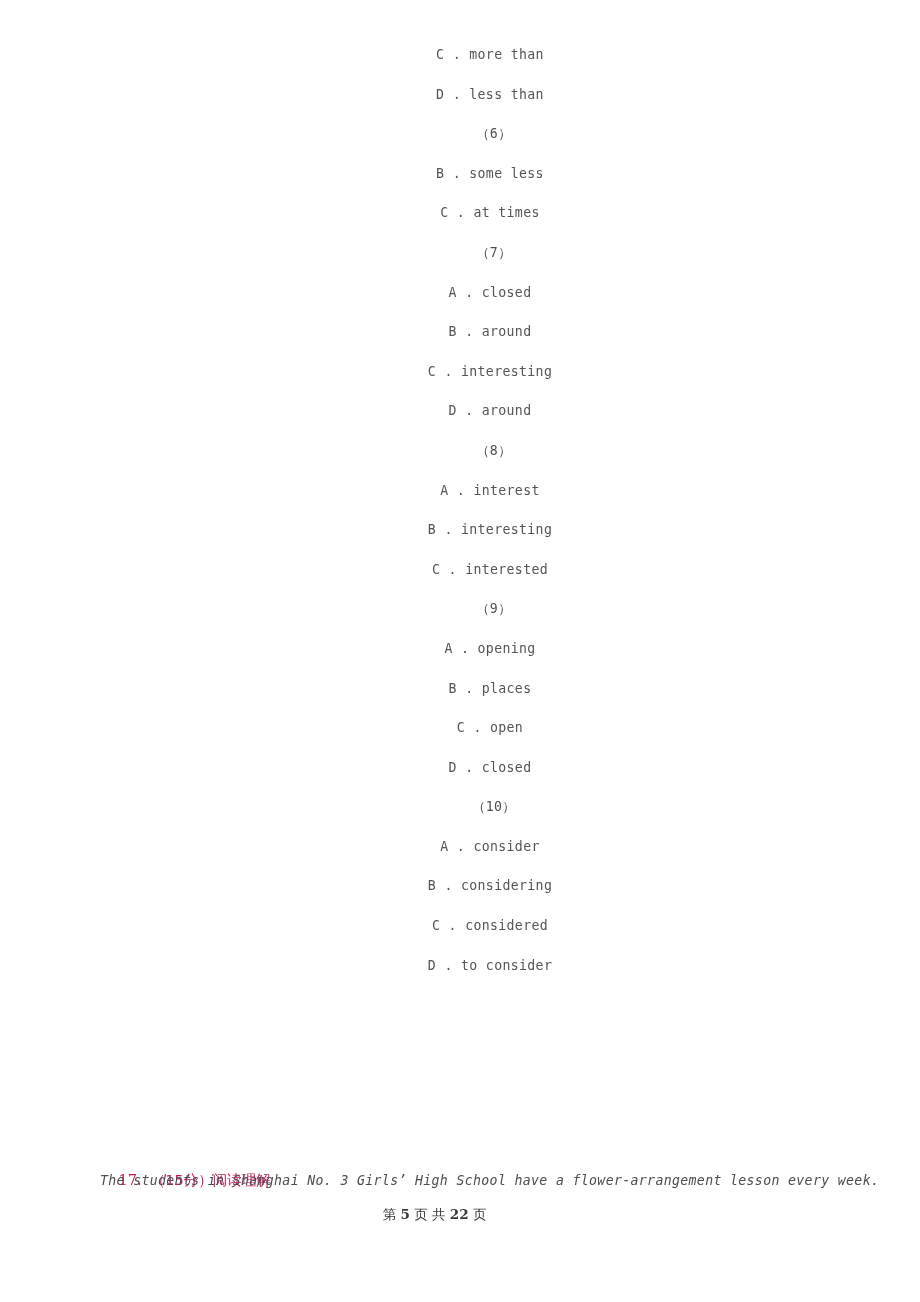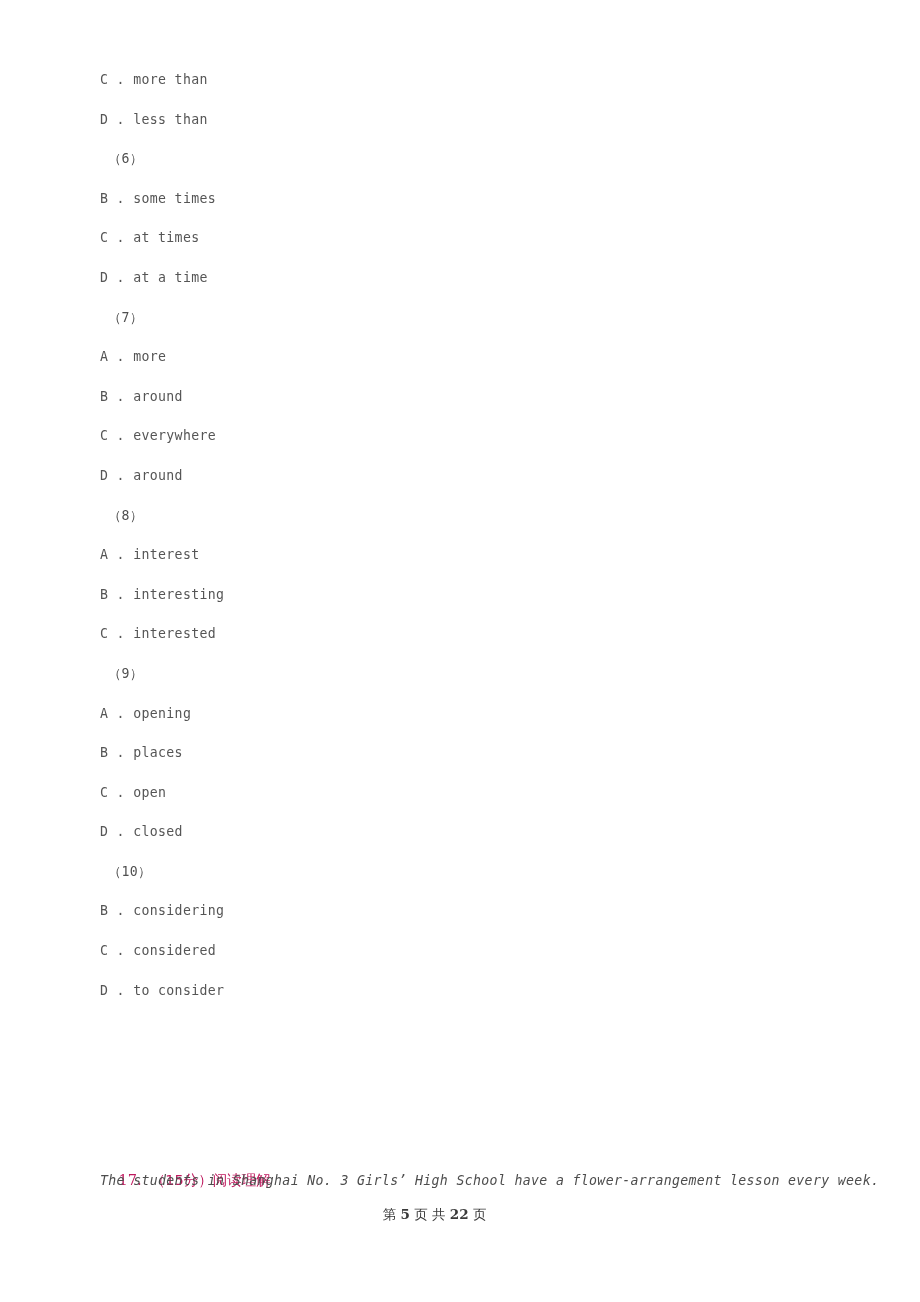--- a/index.html
+++ b/index.html
@@ -22,22 +22,23 @@
     left: 0;
     top: 0;
     width: 920px;
     height: 1302px;
     background: #ffffff;
   }
 
   .content {
     position: absolute;
     left: 100px;
-    top: 60px;
+    top: 35px;
     width: 780px;
+    text-align: center;
   }
 
   
   .line {
     height: 39.6px;
     line-height: 39.6px;
     white-space: pre;
     font-size: 13.2px;
     letter-spacing: 0.35px;
     color: #555555;
@@ -97,38 +98,38 @@
 </head>
 <body>
 
 <div class="page">
 
   <div class="content">
 
   <div class="line opt">C . more than</div>
       <div class="line opt">D . less than</div>
       <div class="line qnum">（6）</div>
-      <div class="line opt">B . some times</div>
+      <div class="line opt">B . some less</div>
       <div class="line opt">C . at times</div>
-      <div class="line opt">D . at a time</div>
       <div class="line qnum">（7）</div>
-      <div class="line opt">A . more</div>
+      <div class="line opt">A . closed</div>
       <div class="line opt">B . around</div>
-      <div class="line opt">C . everywhere</div>
+      <div class="line opt">C . interesting</div>
       <div class="line opt">D . around</div>
       <div class="line qnum">（8）</div>
       <div class="line opt">A . interest</div>
       <div class="line opt">B . interesting</div>
       <div class="line opt">C . interested</div>
       <div class="line qnum">（9）</div>
       <div class="line opt">A . opening</div>
       <div class="line opt">B . places</div>
       <div class="line opt">C . open</div>
       <div class="line opt">D . closed</div>
       <div class="line qnum">（10）</div>
+      <div class="line opt">A . consider</div>
       <div class="line opt">B . considering</div>
       <div class="line opt">C . considered</div>
       <div class="line opt">D . to consider</div>
     </div>
 
   <div class="section-head" style="position:absolute; left:100px; top:1121px;">
     <span class="num">17.</span><span>&nbsp;&nbsp;</span><span class="cjk">（15分）</span><span class="cjk">阅读理解</span>
   </div>
 
   <div class="passage" style="position:absolute; left:100px; top:1161px;font-style:italic;">The students in Shanghai No. 3 Girls’ High School have a flower-arrangement lesson every week.</div>

